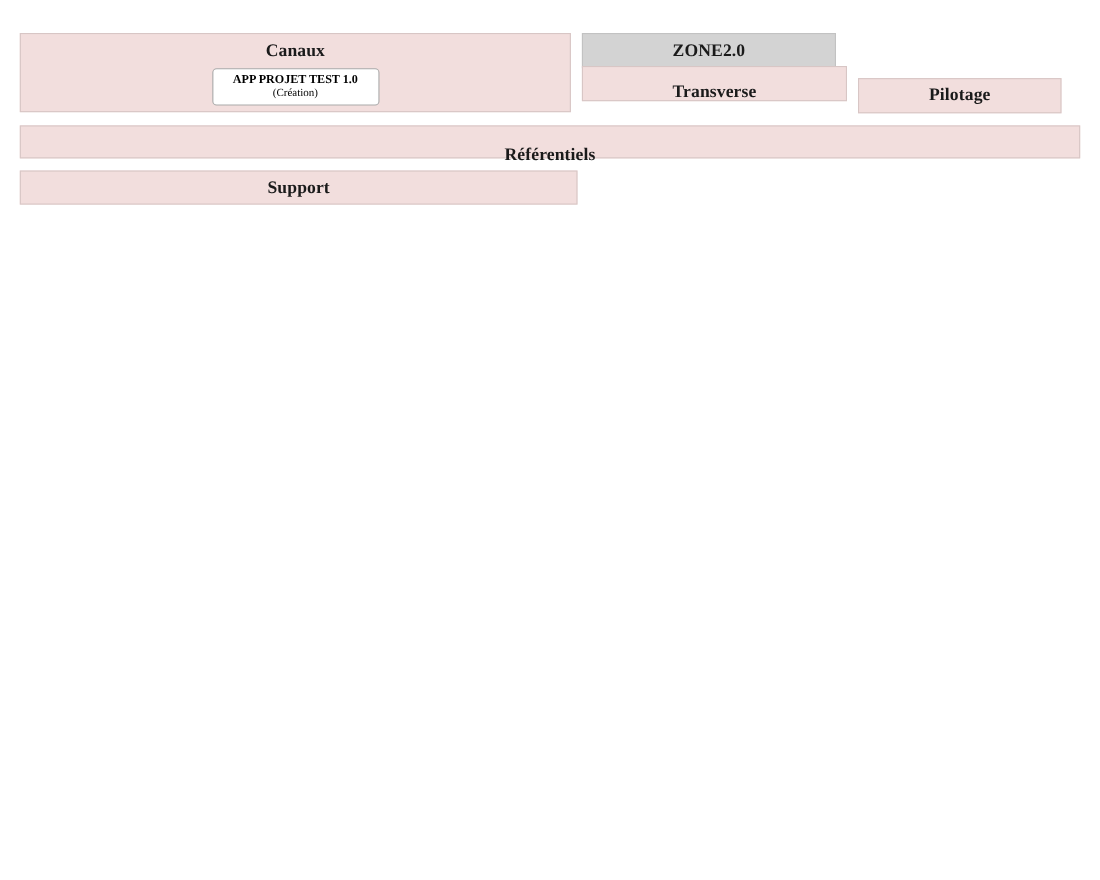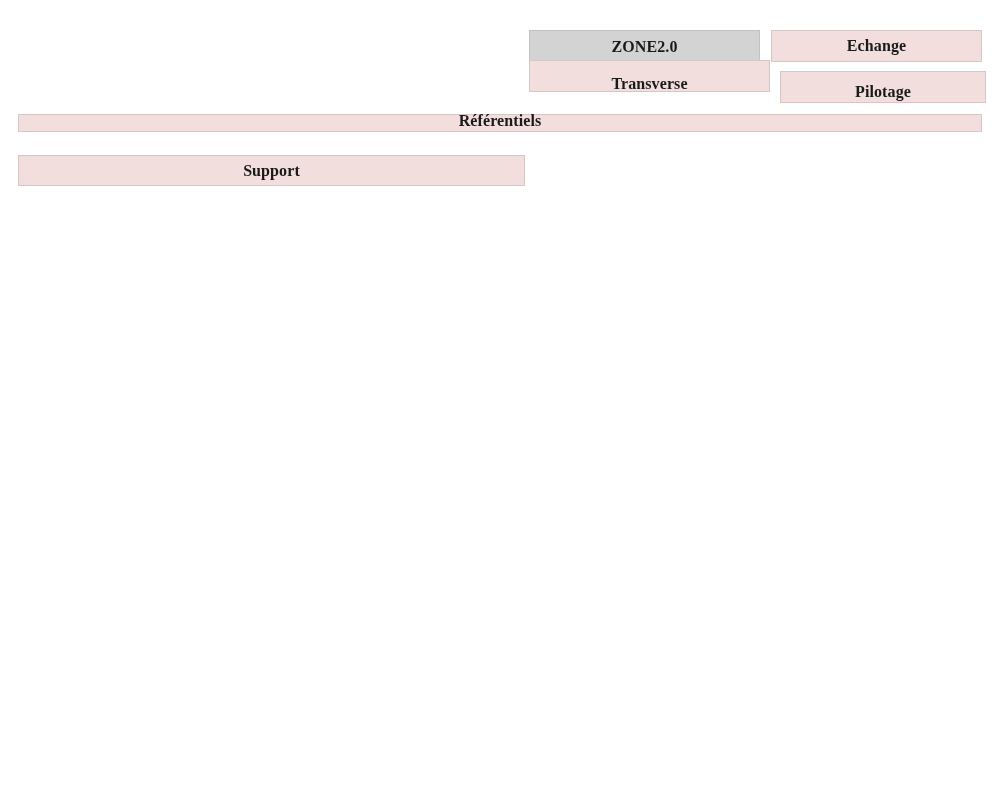--- a/index.html
+++ b/index.html
@@ -76,37 +76,42 @@
     line-height: 12px;
     color: #000000;
     white-space: nowrap;
   }
 
   
   #zone-canaux       { left: 18px;  top: 30px;  width: 501px; height: 72px; }
   #zone-zone20       { left: 529px; top: 30px;  width: 231px; height: 32px; justify-content: center; padding-top: 1px; }
   #zone-echange      { left: 771px; top: 30px;  width: 211px; height: 32px; justify-content: center; padding-top: 0; }
   #zone-transverse   { left: 529px; top: 60px;  width: 241px; height: 32px; justify-content: center; padding-top: 16px; }
-  #zone-pilotage     { left: 780px; top: 71px;  width: 206px; height: 32px; justify-content: flex-end; padding-top: 0; }
-  #zone-referentiels { left: 18px;  top: 114px; width: 964px; height: 18px; justify-content: flex-end; padding-top: 0; }
+  #zone-pilotage     { left: 780px; top: 71px;  width: 185px; height: 32px; justify-content: center; padding-top: 0; }
+  #zone-referentiels { left: 18px;  top: 114px; width: 964px; height: 30px; justify-content: flex-start; padding-top: 16px; }
   #zone-support      { left: 18px;  top: 155px; width: 507px; height: 31px; justify-content: center; padding-top: 0; }
 </style>
 </head>
 <body>
 
 <div id="canvas">
 
+  <div class="zone" id="zone-canaux">
+    <div class="zone-title">Canaux</div>
+
+    <div class="app-card">
+      <div class="app-name">APP PROJET TEST 1.0</div>
+      <div class="app-state">(Création)</div>
+    </div>
+  </div>
 
   <div class="zone gray" id="zone-zone20">
     <div class="zone-title">ZONE2.0</div>
   </div>
 
-  <div class="zone" id="zone-echange">
-    <div class="zone-title">Echange</div>
-  </div>
 
   <div class="zone" id="zone-transverse">
     <div class="zone-title">Transverse</div>
   </div>
 
   <div class="zone" id="zone-pilotage">
     <div class="zone-title">Pilotage</div>
   </div>
 
   <div class="zone" id="zone-referentiels">

